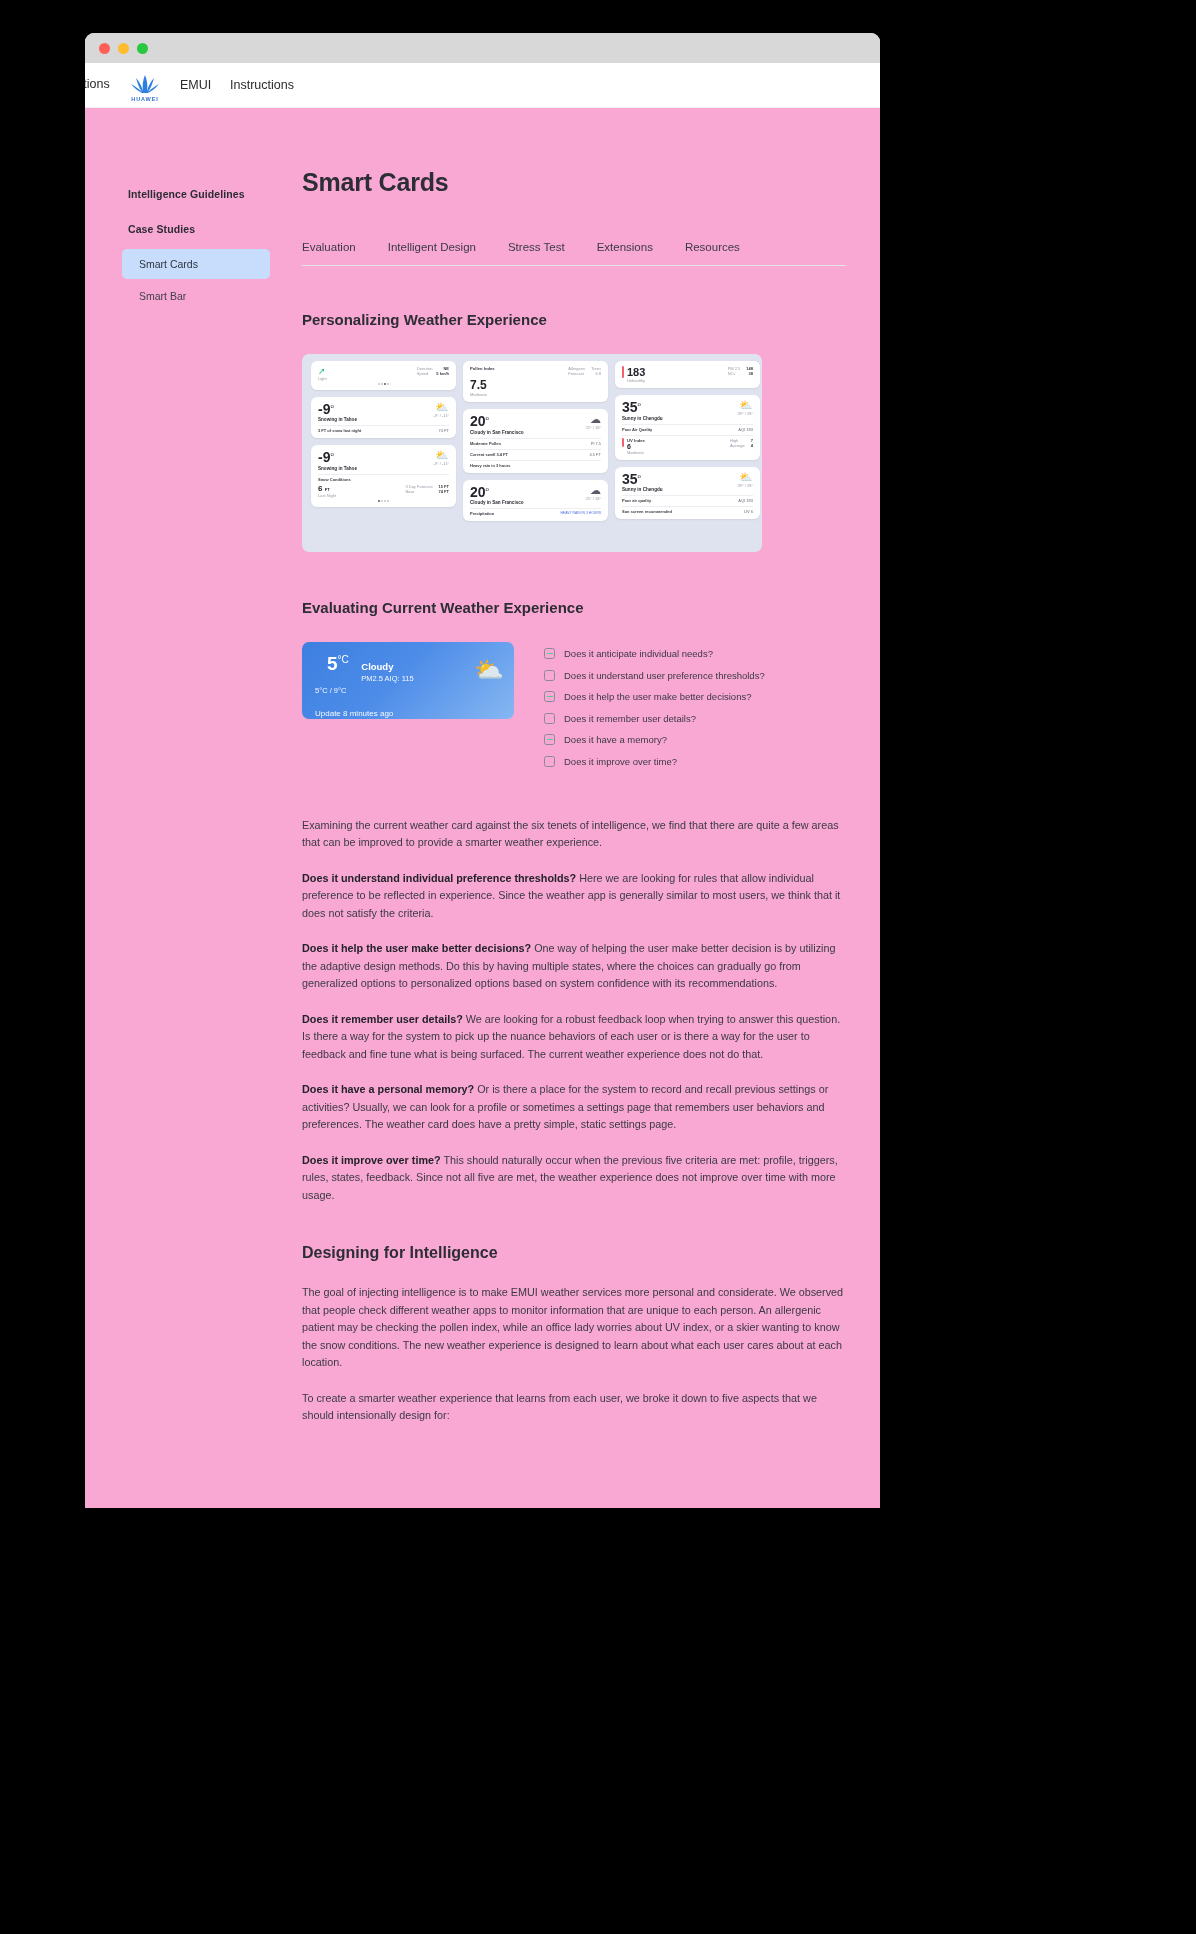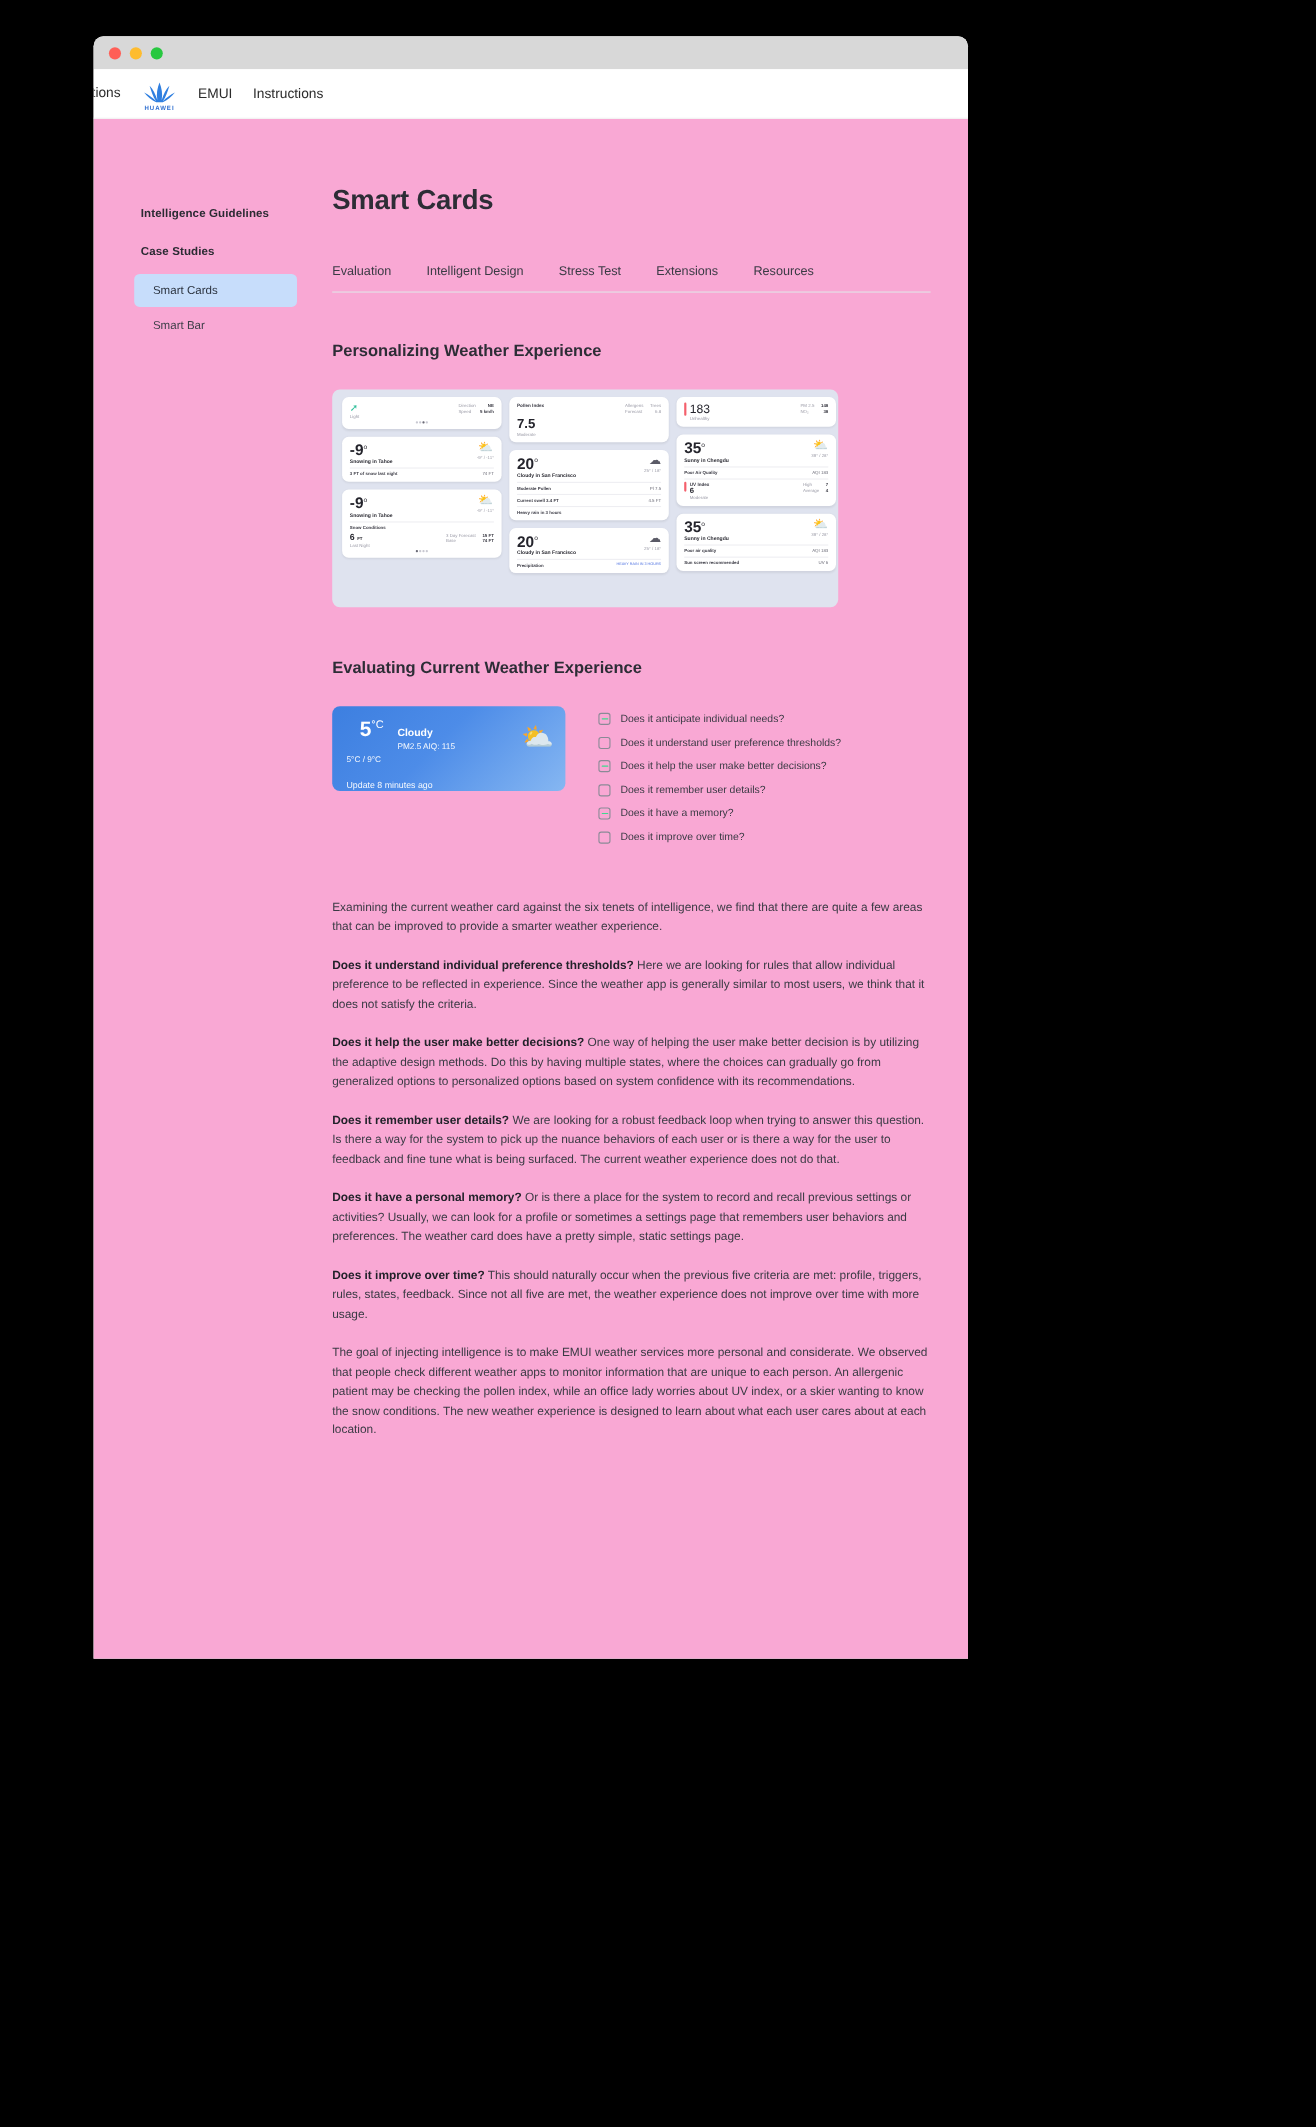--- a/index.html
+++ b/index.html
@@ -339,21 +339,21 @@
                 </div>
             </div>
           </div>
 
           <div class="mcol">
             <div class="mcard">
               <div class="mc-row">
                 <div style="display:flex;gap:3px;align-items:flex-start">
                   <span class="bar-red"></span>
                   <span>
-                    <span style="font-size:11px;font-weight:normal;color:#24242c;display:block">183</span>
+                    <span style="font-size:11px;font-weight:bold;color:#24242c;display:block">183</span>
                     <span class="mc-sub">Unhealthy</span>
                   </span>
                 </div>
                 <div style="text-align:right">
                   <div class="mc-line" style="gap:6px">
                       <span class="mc-sub">PM 2.5</span>
                       <span class="mc-lab">148</span>
                     </div>
                   <div class="mc-line" style="gap:6px">
                       <span class="mc-sub">NO₂</span>
@@ -484,20 +484,22 @@
         <p class="para">
           <b>Does it remember user details?</b><span> We are looking for a robust feedback loop when trying to answer this question.  Is there a way for the system to pick up the nuance behaviors of each user or is there a way for the user to feedback and fine tune what is being surfaced.  The current weather experience does not do that.</span>
         </p>
         <p class="para">
           <b>Does it have a personal memory?</b><span>  Or is there a place for the system to record and recall previous settings or activities?  Usually, we can look for a profile or sometimes a settings page that remembers user behaviors and preferences.  The weather card does have a pretty simple, static settings page.</span>
         </p>
         <p class="para">
           <b>Does it improve over time?</b><span> This should naturally occur when the previous five criteria are met: profile, triggers, rules, states, feedback.  Since not all five are met, the weather experience does not improve over time with more usage.</span>
         </p>
 
+        <div class="sec-title big">Designing for Intelligence</div>
 
         <p class="para">The goal of injecting intelligence is to make EMUI weather services more personal and considerate. We observed that people check different weather apps to monitor information that are unique to each person. An allergenic patient may be checking the pollen index, while an office lady worries about UV index, or a skier wanting to know the snow conditions. The new weather experience is designed to learn about what each user cares about at each location.</p>
+        <p class="para">To create a smarter weather experience that learns from each user, we broke it down to five aspects that we should intensionally design for:</p>
 
 
       </div>
     </div>
   </div>
 </div>
 
 </body></html>

